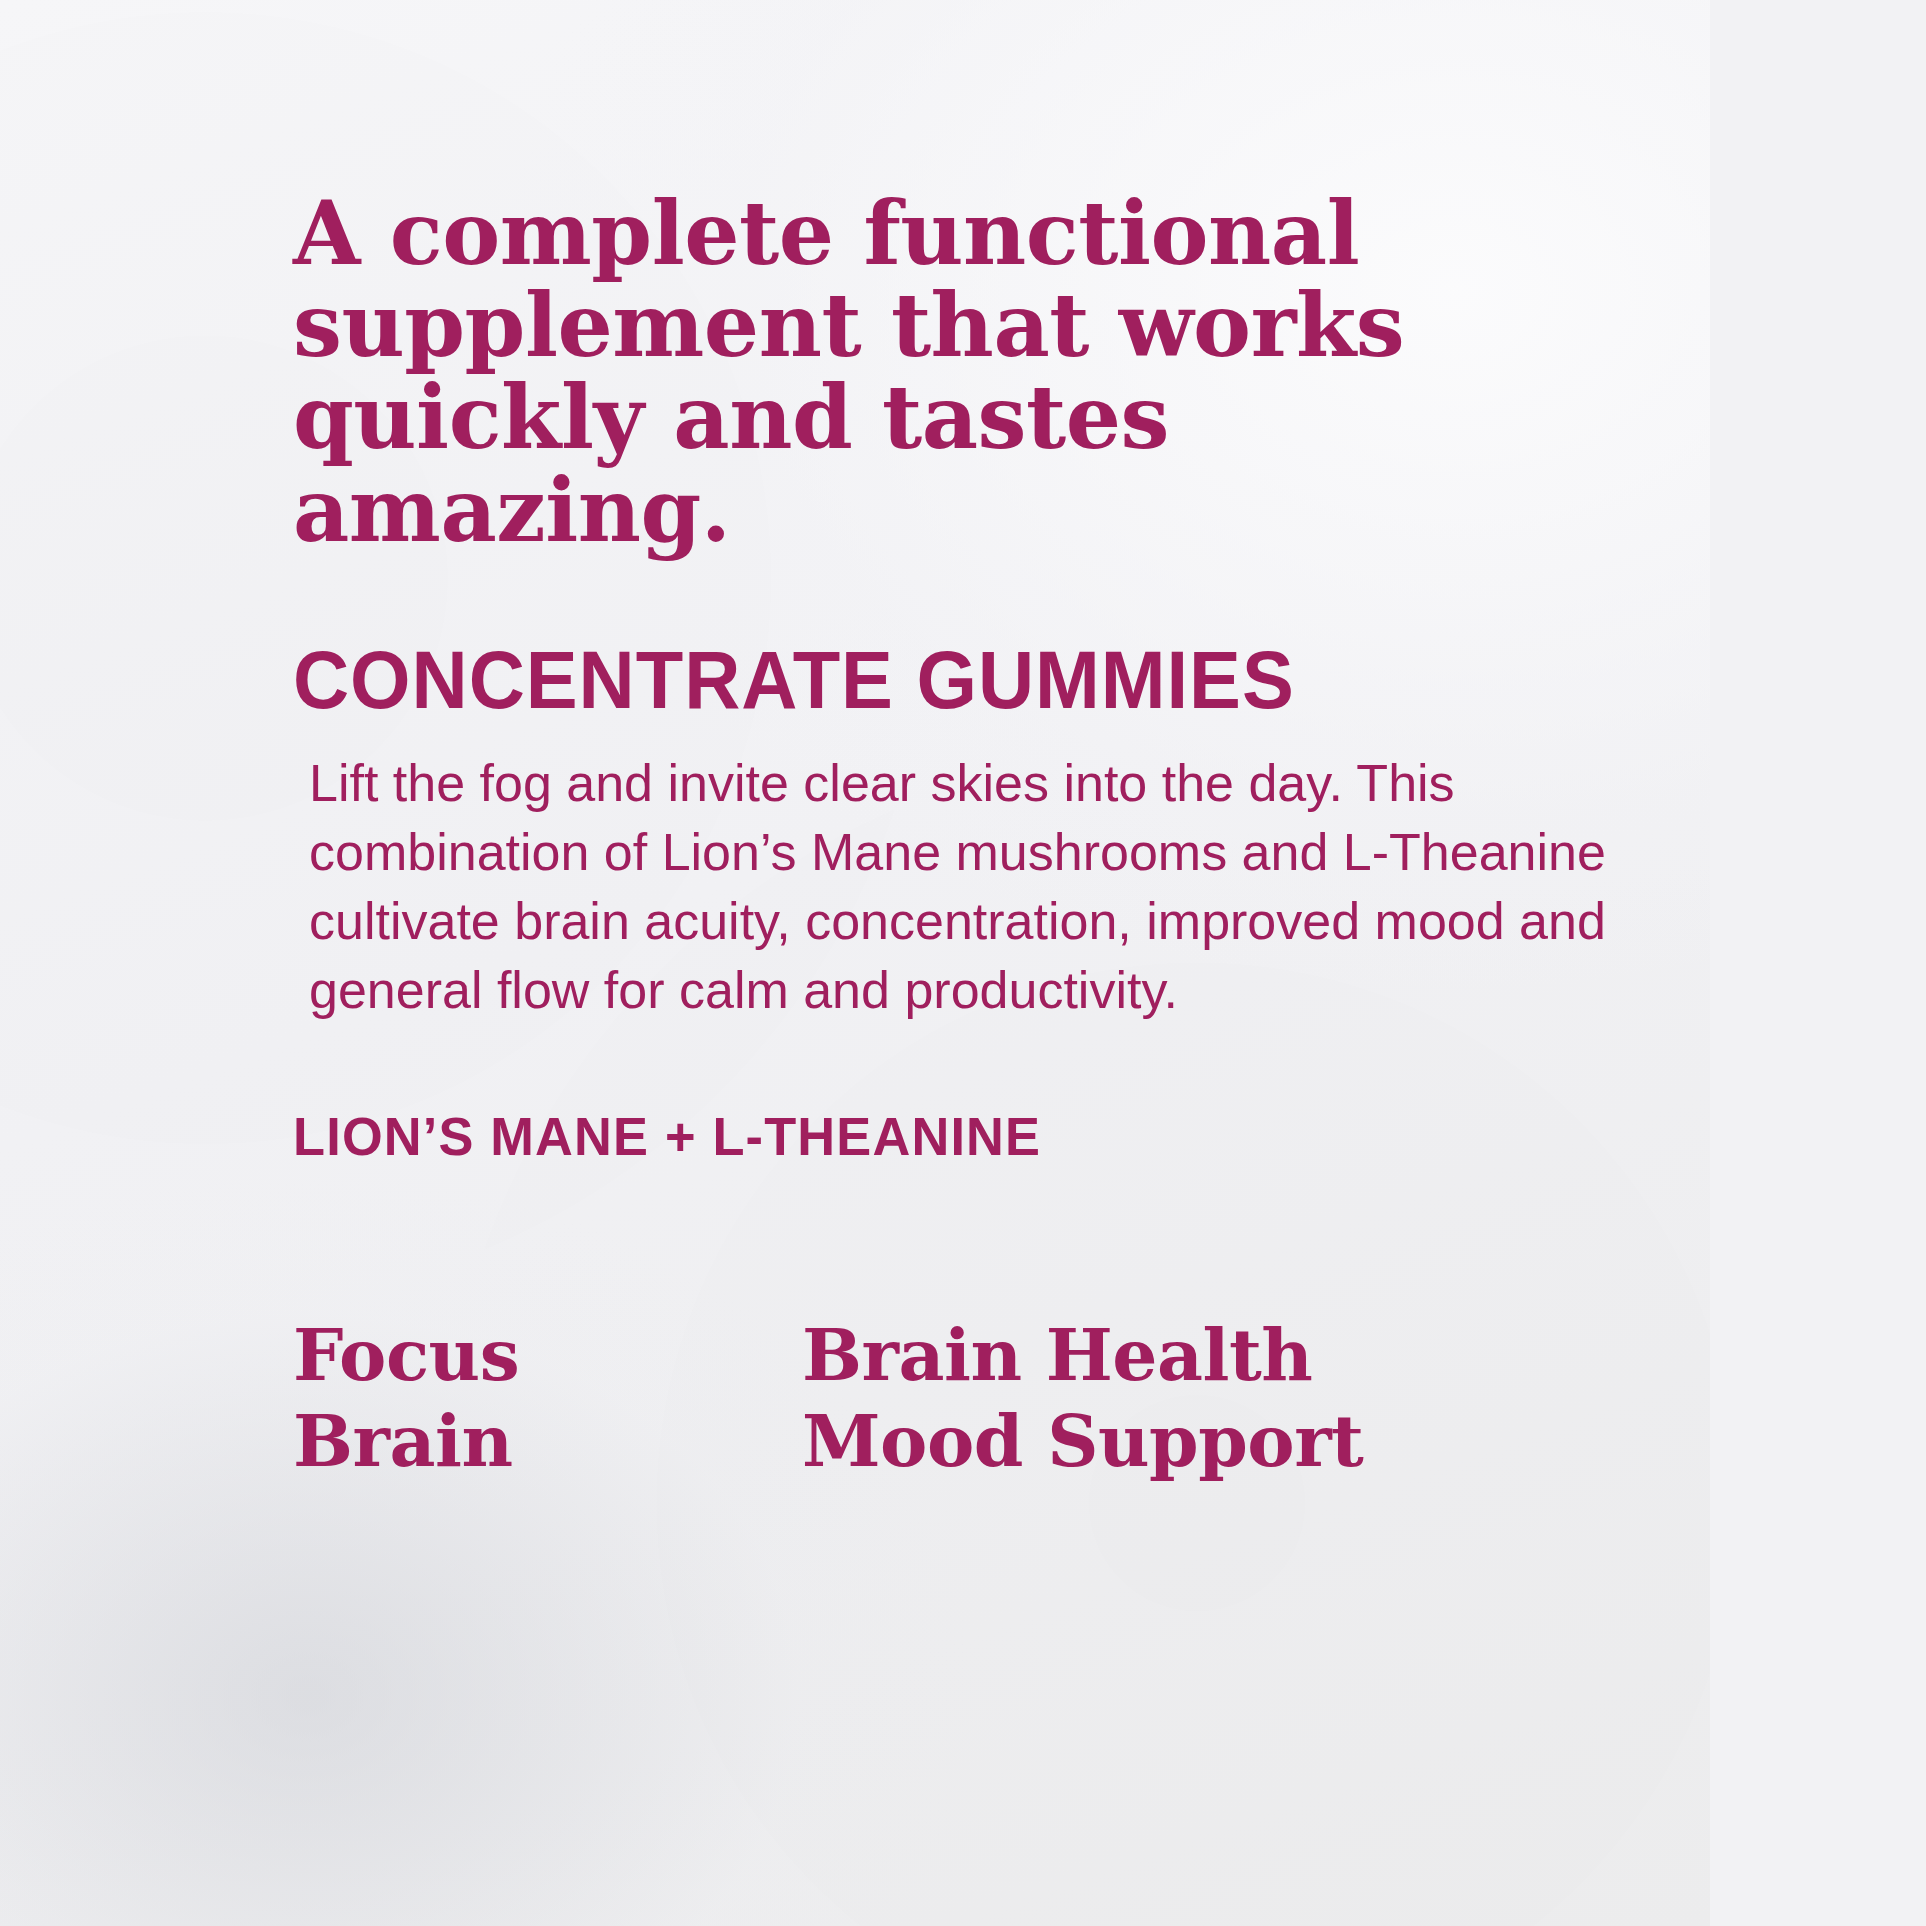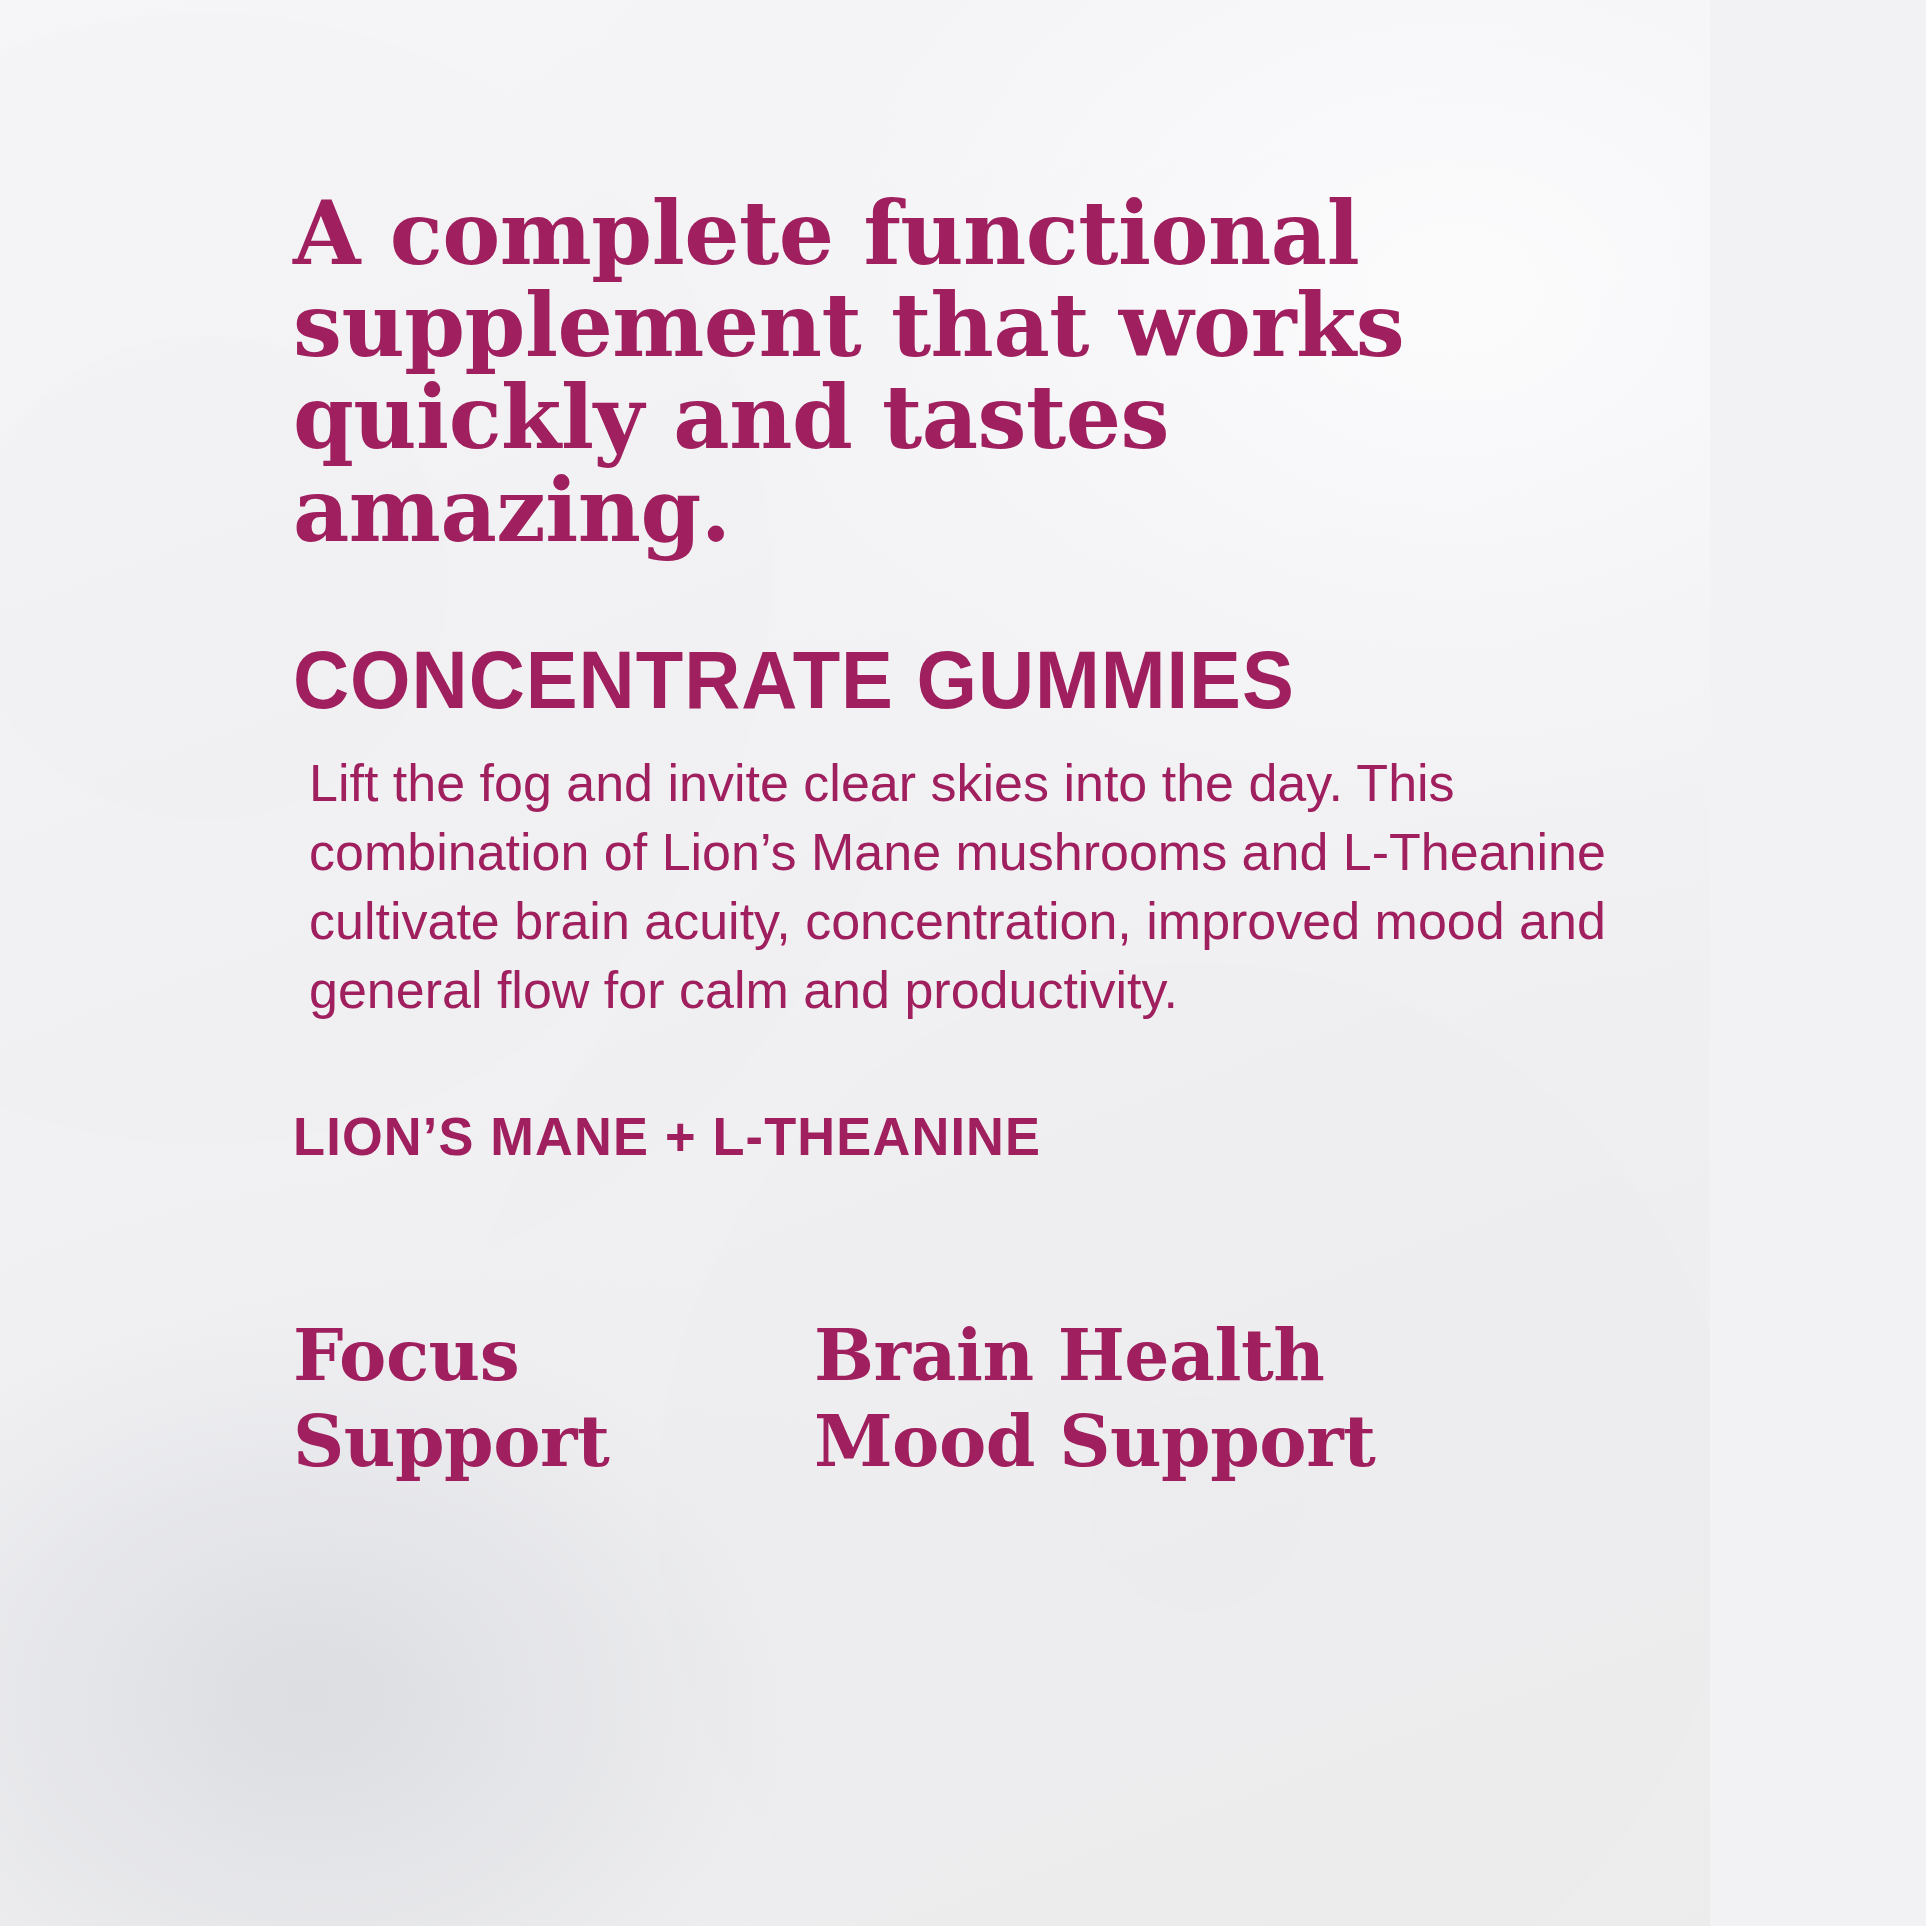--- a/index.html
+++ b/index.html
@@ -67,21 +67,21 @@
     font-size: 54px;
     line-height: 1.0;
     letter-spacing: 1.2px;
     margin: 0 0 149px 0;
     transform: scaleX(0.97);
     transform-origin: left center;
   }
   .benefits {
     display: flex;
     flex-direction: row;
-    gap: 16px;
+    gap: 4px;
   }
   .benefit-col {
     font-family: "DejaVu Serif", serif;
     font-weight: 700;
     color: #a01f5e;
     font-size: 71px;
     line-height: 1.22;
     letter-spacing: -0.5px;
   }
   .benefit-col.col-1 { width: 505px; }
@@ -107,21 +107,21 @@
 
     <h2 class="product-title">CONCENTRATE GUMMIES</h2>
 
     <p class="description">Lift the fog and invite clear skies into the day. This combination of Lion’s Mane mushrooms and L-Theanine cultivate brain acuity, concentration, improved mood and general flow for calm and productivity.</p>
 
     <div class="ingredients">LION’S MANE + L-THEANINE</div>
 
     <div class="benefits">
       <div class="benefit-col col-1">
         <span class="benefit-item">Focus</span>
-        <span class="benefit-item">Support</span>
+        <span class="benefit-item">Brain</span>
       </div>
       <div class="benefit-col col-2">
         <span class="benefit-item">Brain Health</span>
         <span class="benefit-item">Mood Support</span>
       </div>
     </div>
 
   </div>
 </div>
 

